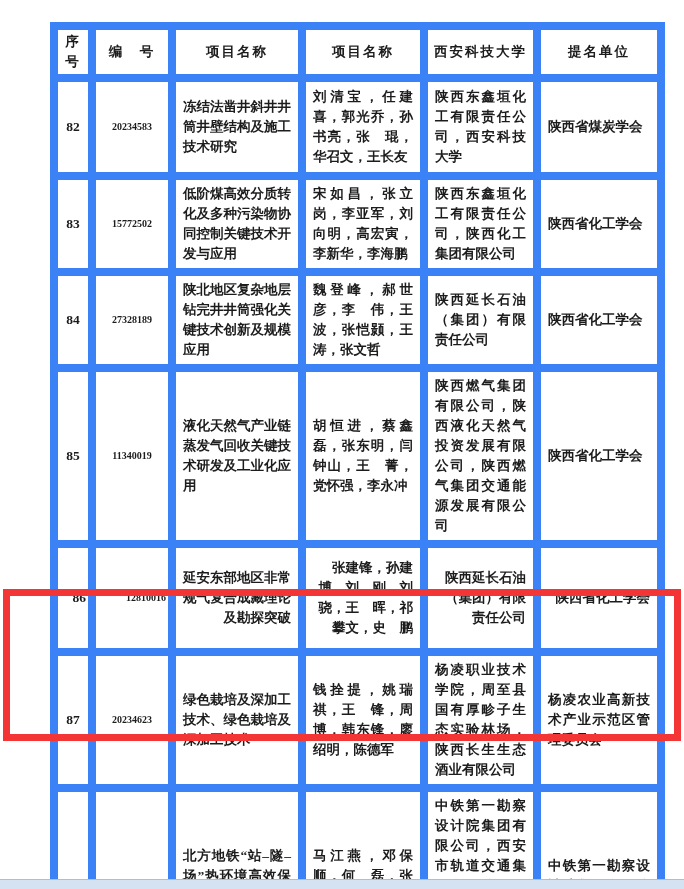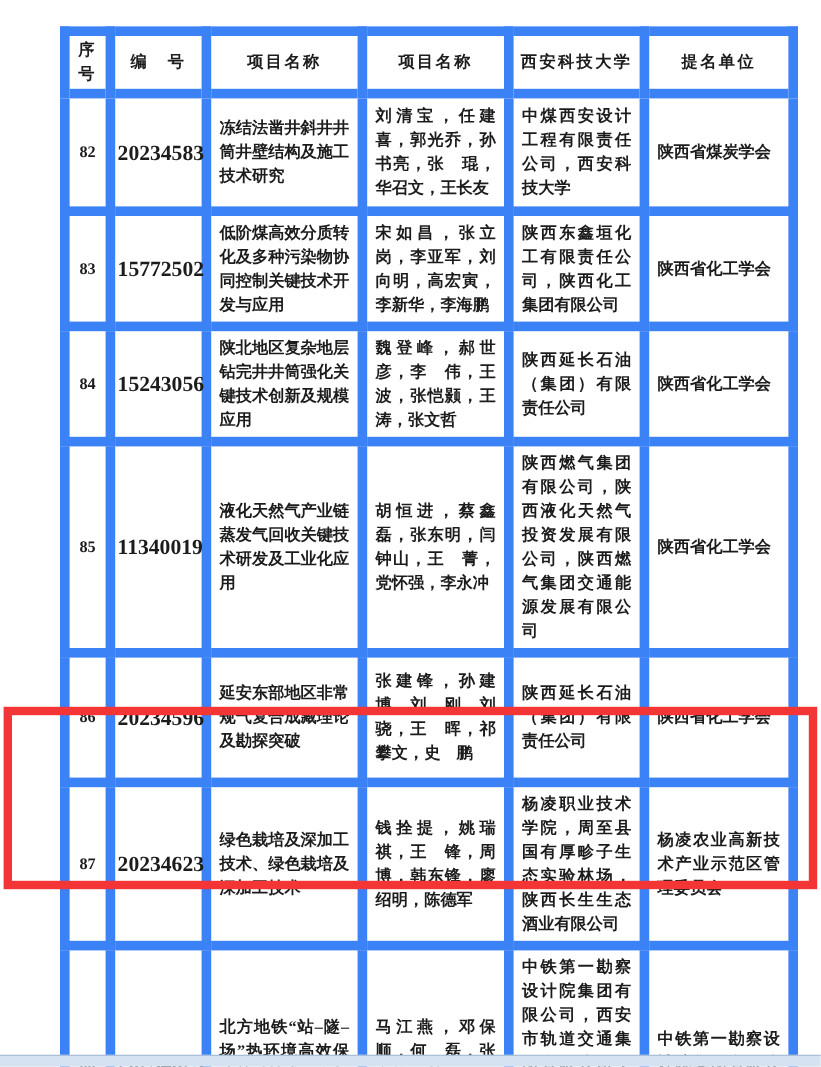--- a/index.html
+++ b/index.html
@@ -12,24 +12,24 @@
               border:2px solid #2d2d2d;}
   col.c-num{width:38px;} col.c-code{width:80px;} col.c-project{width:130px;}
   col.c-people{width:122px;} col.c-orgs{width:113px;} col.c-nominator{width:124px;}
 
   th,td{border:8px solid #3b82f6;vertical-align:middle;
         font-size:13.5px;line-height:20px;font-weight:bold;
         padding:4px 7px;box-sizing:border-box;}
   thead th{height:40px;text-align:center;letter-spacing:2px;font-size:13.5px;
            border-bottom:2px solid #9e9e9e;padding:2px;}
   td.center{text-align:center;padding:2px;}
-  td.code{font-size:18px;}
+  td.code{font-size:10px;}
   td.jtext{text-align:justify;text-justify:inter-ideograph;}
   tr.r0 td{height:98px;} tr.r1 td{height:81px;} tr.r2 td{height:96px;}
-  tr.r3 td{height:146px;margin-top:13px;} tr.r4 td{height:108px;} tr.r5 td{height:130px;}
+  tr.r3 td{height:146px;margin-top:13px;} tr.r4 td{height:108px;text-align:right;} tr.r5 td{height:130px;}
   tr.r6 td{height:144px;}
 
   .highlight-box{position:absolute;left:3px;top:589px;width:678px;height:152px;
                  border:7px solid #f33535;box-sizing:border-box;pointer-events:none;}
 
   .bottom-strip{position:absolute;left:0;top:879px;width:684px;height:10px;
                 background:#d5e2f1;border-top:1px solid #a9c0d8;box-sizing:border-box;}
 </style>
 </head>
 <body>
@@ -54,50 +54,50 @@
         <th>西安科技大学</th>
         <th>提名单位</th>
       </tr>
     </thead>
     <tbody>
       <tr class="r0">
         <td class="center">82</td>
         <td class="center code">20234583</td>
         <td class="jtext">冻结法凿井斜井井筒井壁结构及施工技术研究</td>
         <td class="jtext">刘清宝，任建喜，郭光乔，孙书亮，张　琨，华召文，王长友</td>
-        <td class="jtext">中煤西安设计工程有限责任公司，西安科技大学</td>
+        <td class="jtext">陕西东鑫垣化工有限责任公司，西安科技大学</td>
         <td class="jtext">陕西省煤炭学会</td>
       </tr>
       <tr class="r1">
         <td class="center">83</td>
         <td class="center code">15772502</td>
         <td class="jtext">低阶煤高效分质转化及多种污染物协同控制关键技术开发与应用</td>
         <td class="jtext">宋如昌，张立岗，李亚军，刘向明，高宏寅，李新华，李海鹏</td>
         <td class="jtext">陕西东鑫垣化工有限责任公司，陕西化工集团有限公司</td>
         <td class="jtext">陕西省化工学会</td>
       </tr>
       <tr class="r2">
         <td class="center">84</td>
-        <td class="center code">15243056</td>
+        <td class="center code">27328189</td>
         <td class="jtext">陕北地区复杂地层钻完井井筒强化关键技术创新及规模应用</td>
         <td class="jtext">魏登峰，郝世彦，李　伟，王　波，张恺颢，王　涛，张文哲</td>
         <td class="jtext">陕西延长石油（集团）有限责任公司</td>
         <td class="jtext">陕西省化工学会</td>
       </tr>
       <tr class="r3">
         <td class="center">85</td>
         <td class="center code">11340019</td>
         <td class="jtext">液化天然气产业链蒸发气回收关键技术研发及工业化应用</td>
         <td class="jtext">胡恒进，蔡鑫磊，张东明，闫钟山，王　菁，党怀强，李永冲</td>
         <td class="jtext">陕西燃气集团有限公司，陕西液化天然气投资发展有限公司，陕西燃气集团交通能源发展有限公司</td>
         <td class="jtext">陕西省化工学会</td>
       </tr>
       <tr class="r4">
         <td class="center">86</td>
-        <td class="center code">20234596</td>
+        <td class="center code">12810016</td>
         <td class="jtext">延安东部地区非常规气复合成藏理论及勘探突破</td>
         <td class="jtext">张建锋，孙建博，刘　刚，刘　骁，王　晖，祁攀文，史　鹏</td>
         <td class="jtext">陕西延长石油（集团）有限责任公司</td>
         <td class="jtext">陕西省化工学会</td>
       </tr>
       <tr class="r5">
         <td class="center">87</td>
         <td class="center code">20234623</td>
         <td class="jtext">绿色栽培及深加工技术、绿色栽培及深加工技术</td>
         <td class="jtext">钱拴提，姚瑞祺，王　锋，周　博，韩东锋，廖绍明，陈德军</td>

